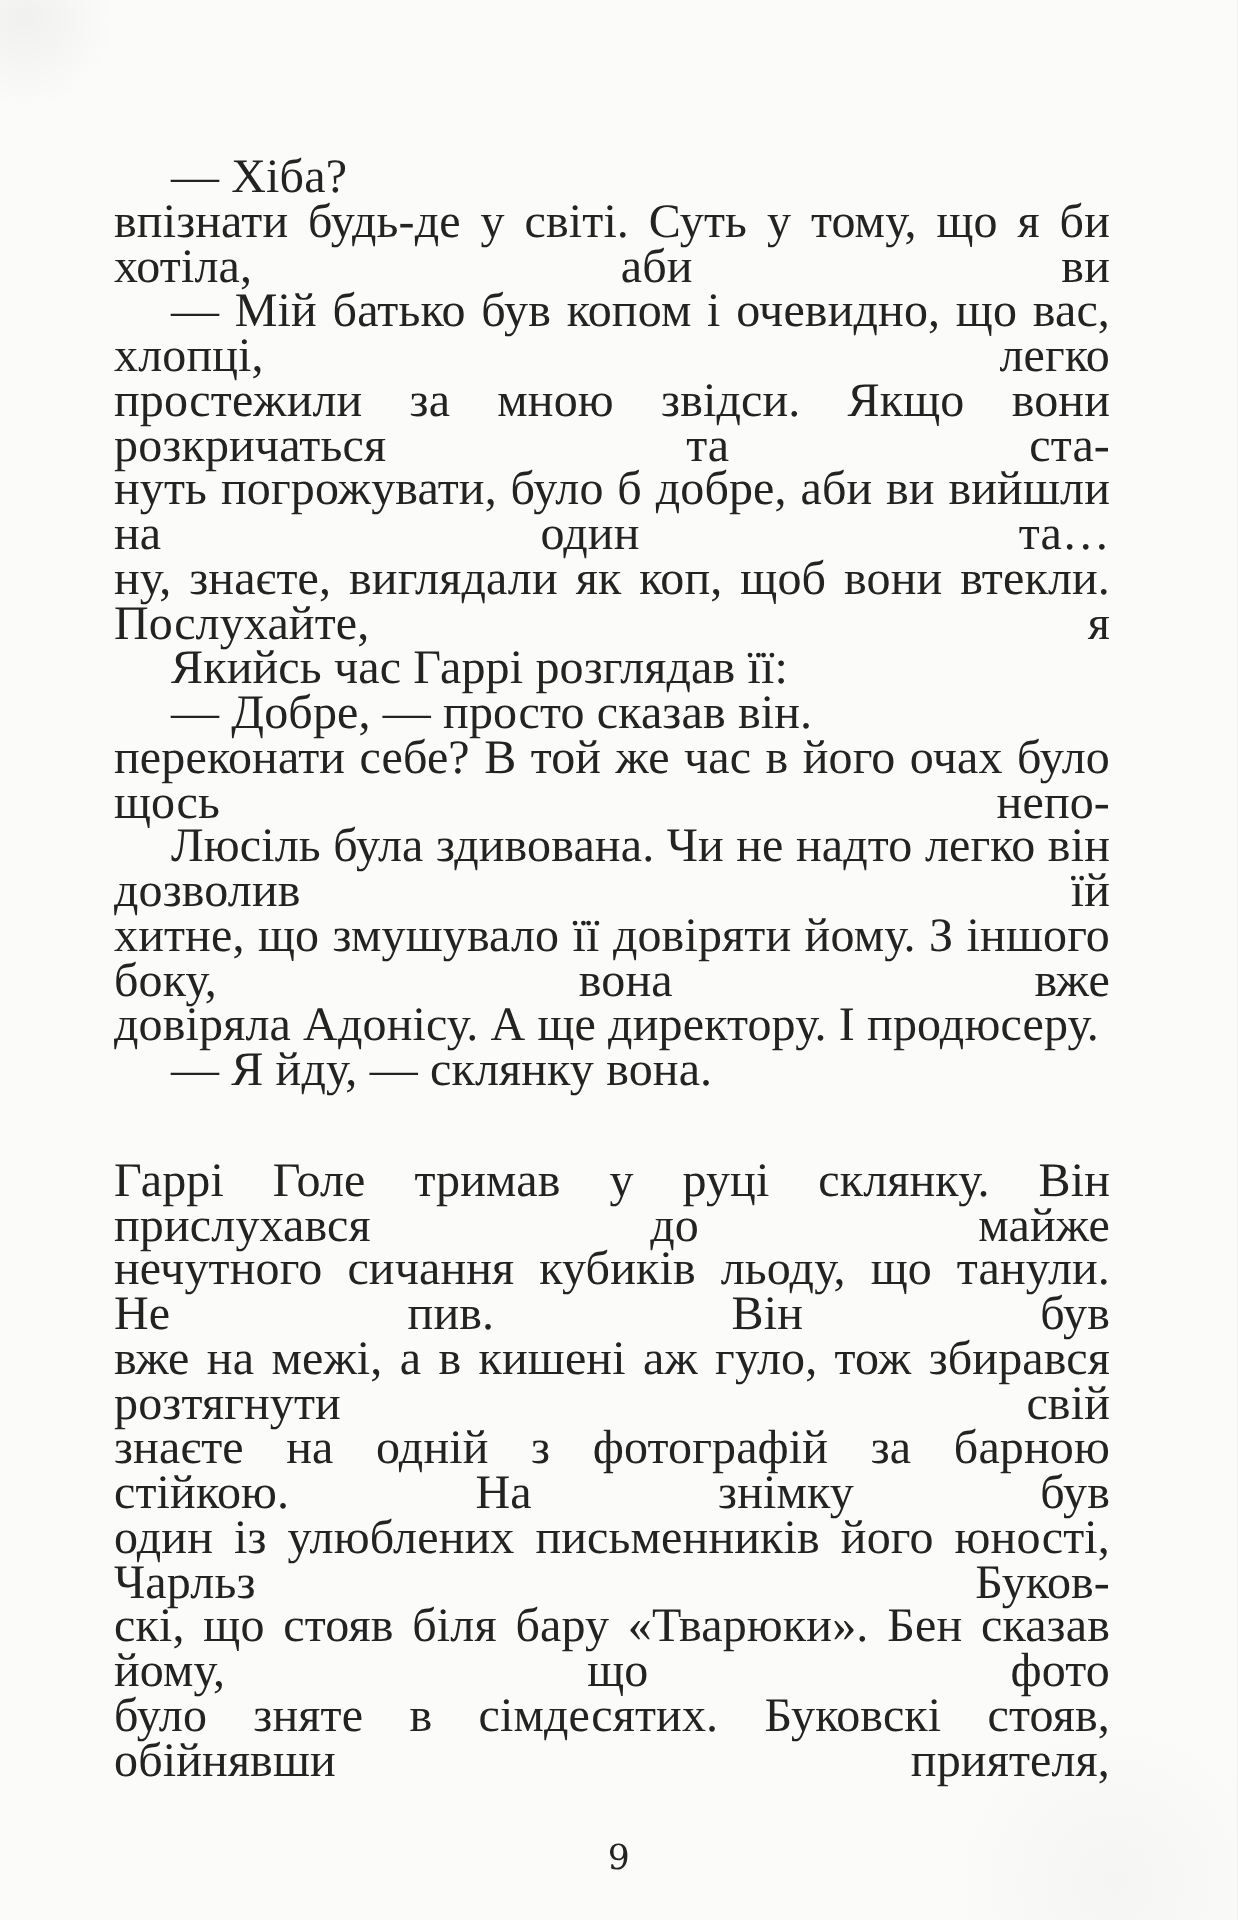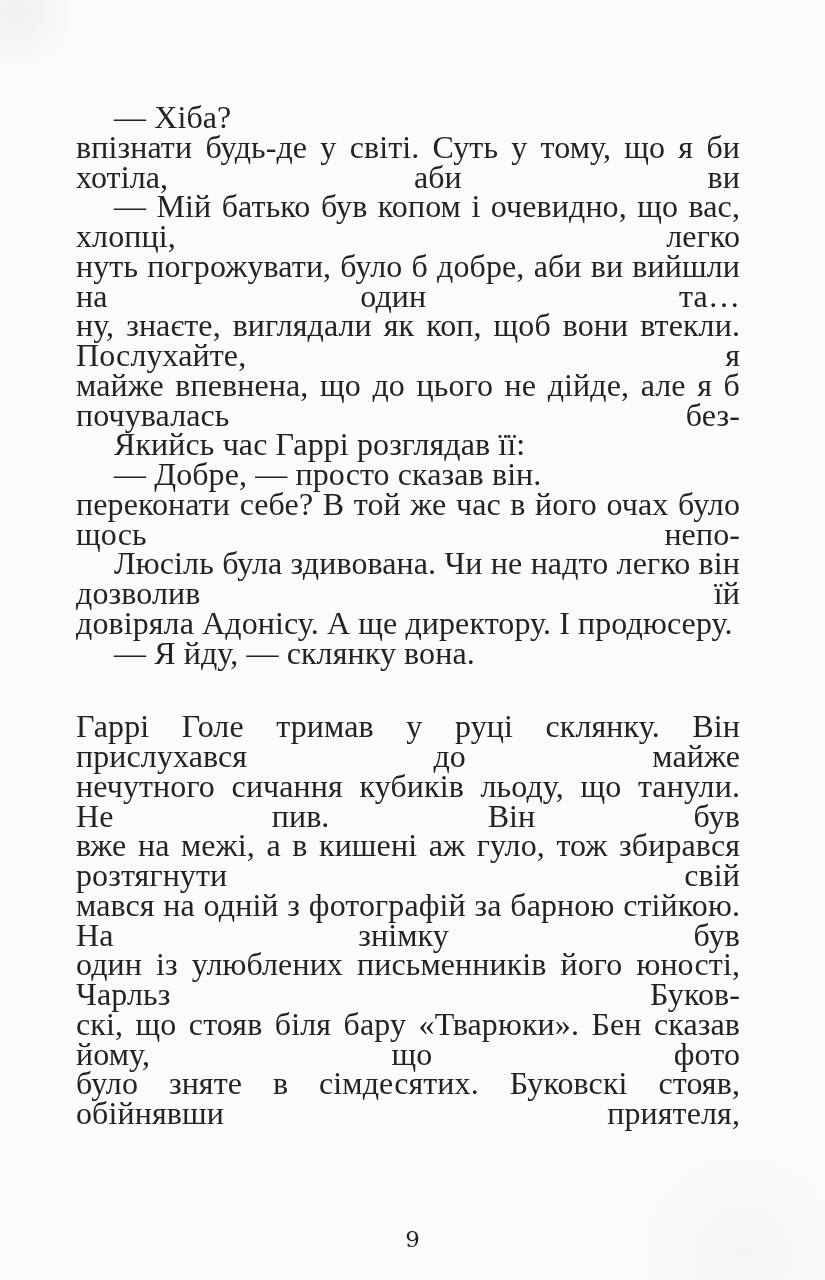--- a/index.html
+++ b/index.html
@@ -62,42 +62,43 @@
 <body>
 
 <div class="page" style="--paper: #fbfbf9; --ink: #232323;">
   <div class="text-block">
       <div class="para">
         <div class="line first-indent lastline">— Хіба?</div>
       </div>
       <div class="para">
         <div class="line">впізнати будь-де у світі. Суть у тому, що я би хотіла, аби ви</div>
         <div class="line first-indent">— Мій батько був копом і очевидно, що вас, хлопці, легко</div>
+        <div class="line">простежили за мною звідси. Якщо вони розкричаться та ста-</div>
         <div class="line">нуть погрожувати, було б добре, аби ви вийшли на один та…</div>
         <div class="line">ну, знаєте, виглядали як коп, щоб вони втекли. Послухайте, я</div>
-        <div class="line">майже впевнена, що до цього не дійде, але я б почувалась без-</div>
       </div>
       <div class="para">
         <div class="line first-indent lastline">Якийсь час Гаррі розглядав її:</div>
       </div>
       <div class="para">
         <div class="line first-indent lastline">— Добре, — просто сказав він.</div>
       </div>
       <div class="para">
         <div class="line">переконати себе? В той же час в його очах було щось непо-</div>
         <div class="line first-indent">Люсіль була здивована. Чи не надто легко він дозволив їй</div>
+        <div class="line">хитне, що змушувало її довіряти йому. З іншого боку, вона вже</div>
         <div class="line lastline">довіряла Адонісу. А ще директору. І продюсеру.</div>
       </div>
       <div class="para">
         <div class="line first-indent lastline">— Я йду, — склянку вона.</div>
       </div>
       <div class="para scene-break">
         <div class="line">Гаррі Голе тримав у руці склянку. Він прислухався до майже</div>
         <div class="line">нечутного сичання кубиків льоду, що танули. Не пив. Він був</div>
         <div class="line">вже на межі, а в кишені аж гуло, тож збирався розтягнути свій</div>
-        <div class="line">мався на одній з фотографій за барною стійкою. На знімку був</div>
+        <div class="line">знаєте на одній з фотографій за барною стійкою. На знімку був</div>
         <div class="line">один із улюблених письменників його юності, Чарльз Буков-</div>
         <div class="line">скі, що стояв біля бару «Тварюки». Бен сказав йому, що фото</div>
         <div class="line">було зняте в сімдесятих. Буковскі стояв, обійнявши приятеля,</div>
       </div>
     </div>
   <div class="page-number">9</div>
 </div>
 
 </body></html>

